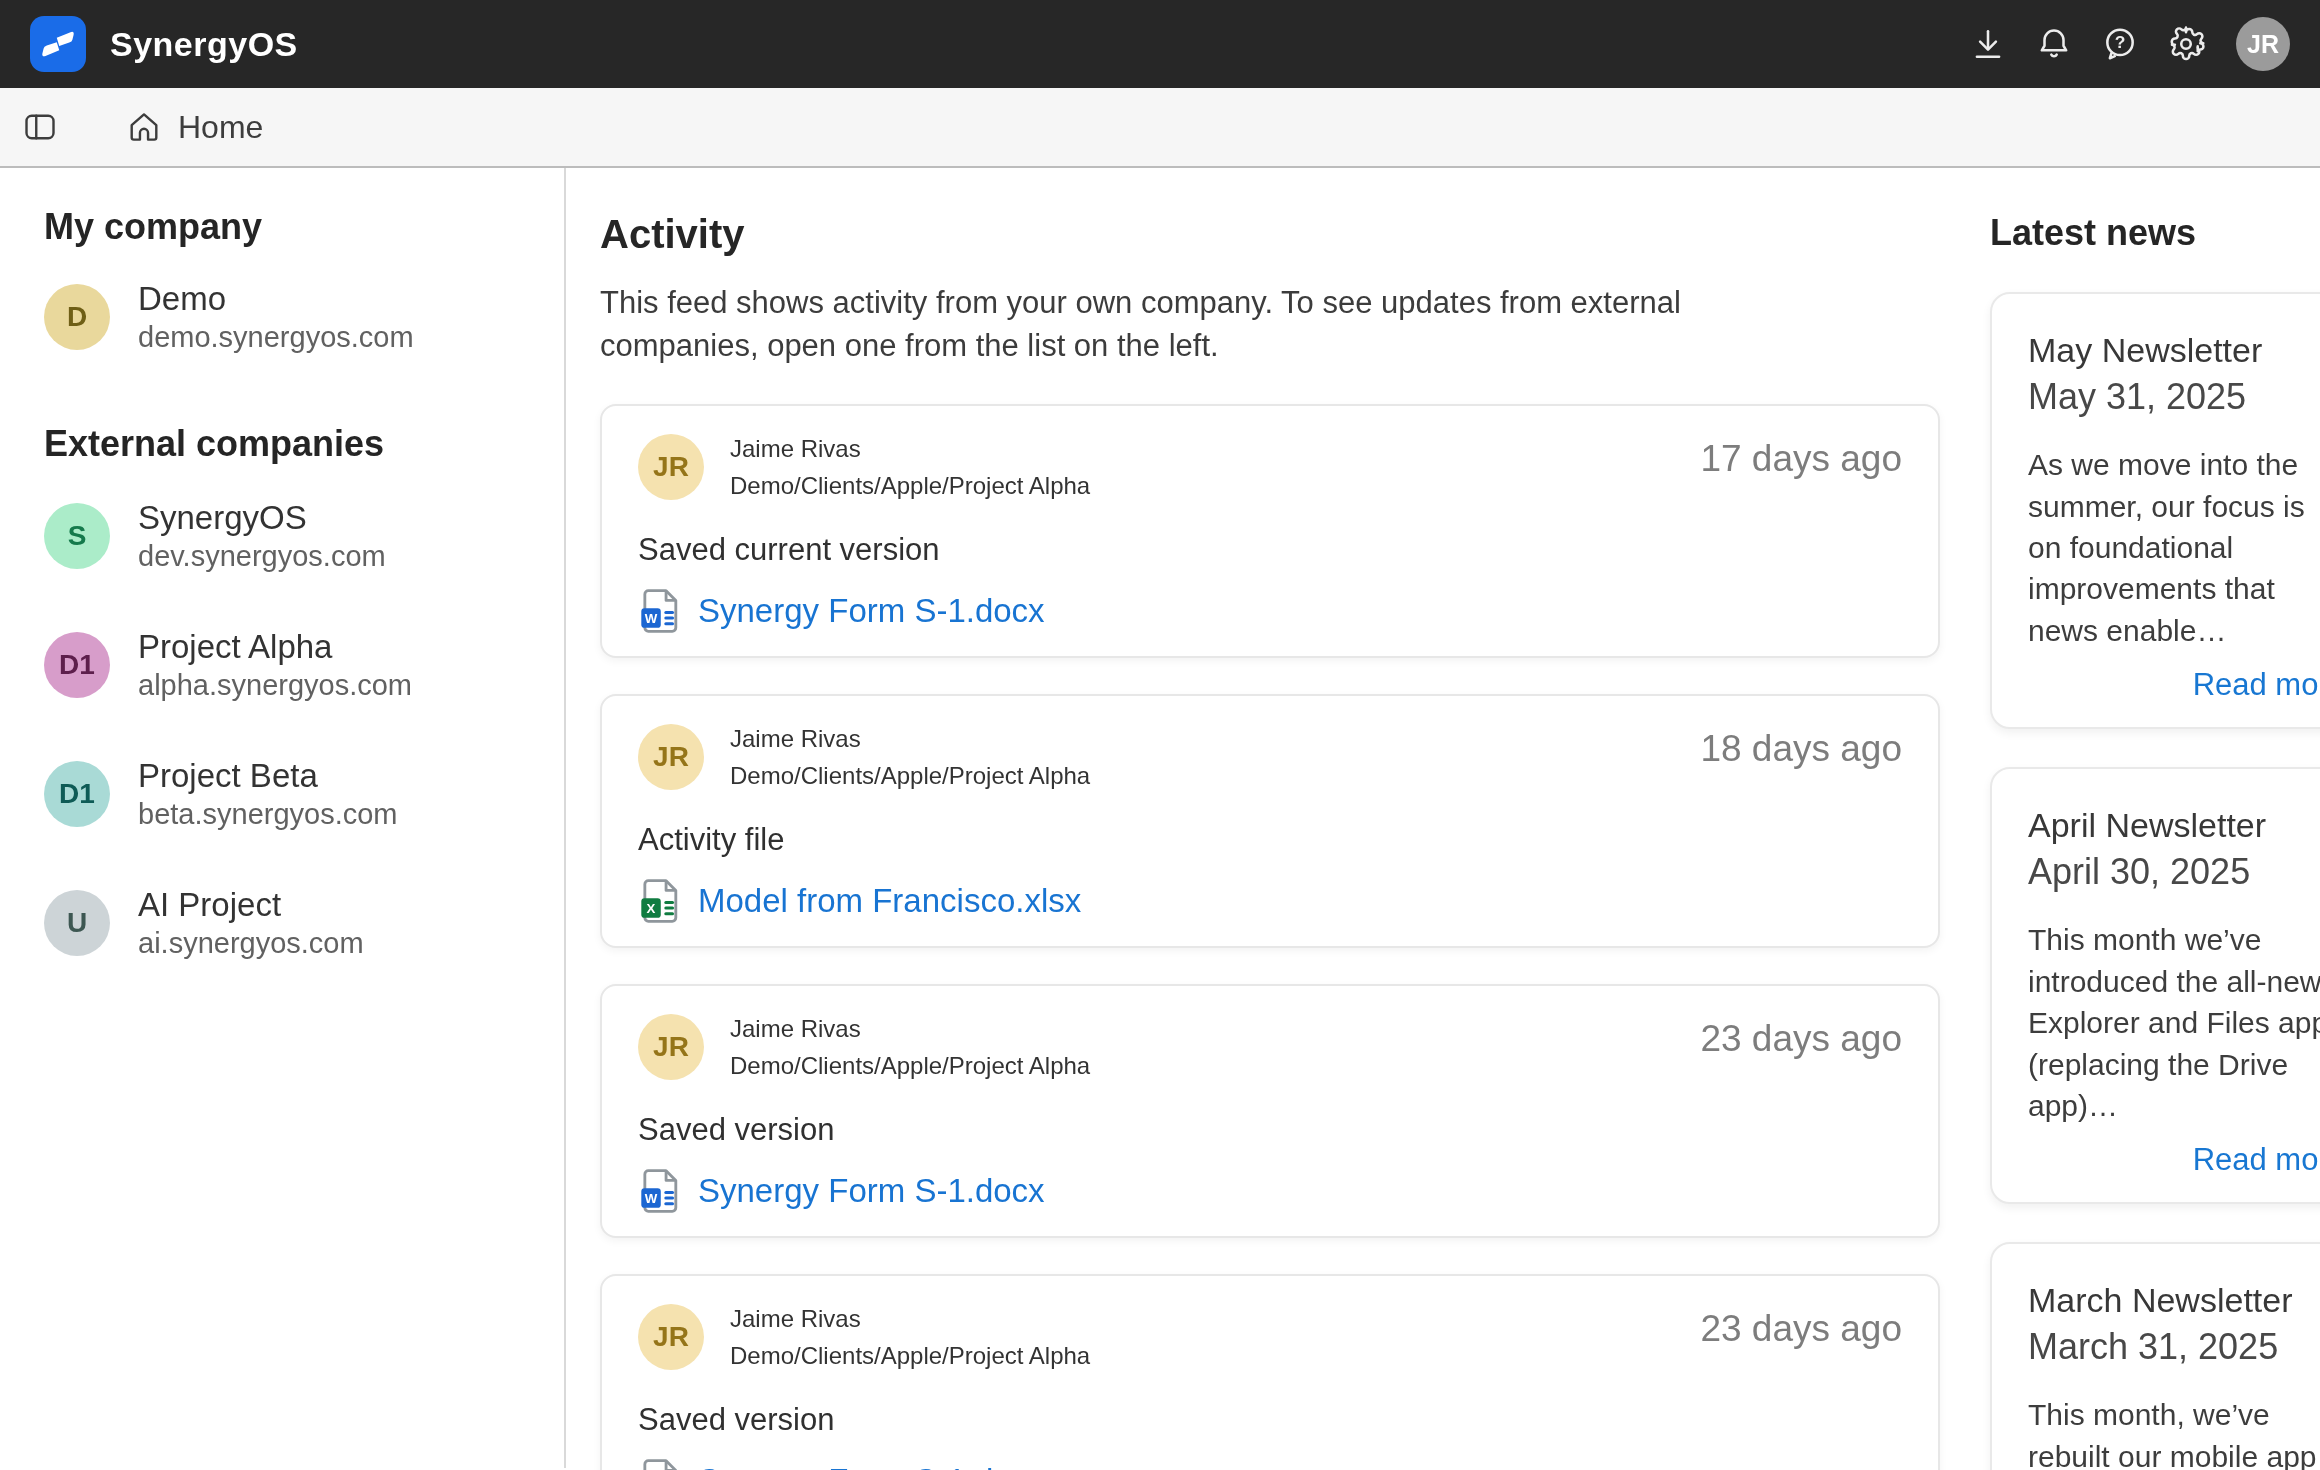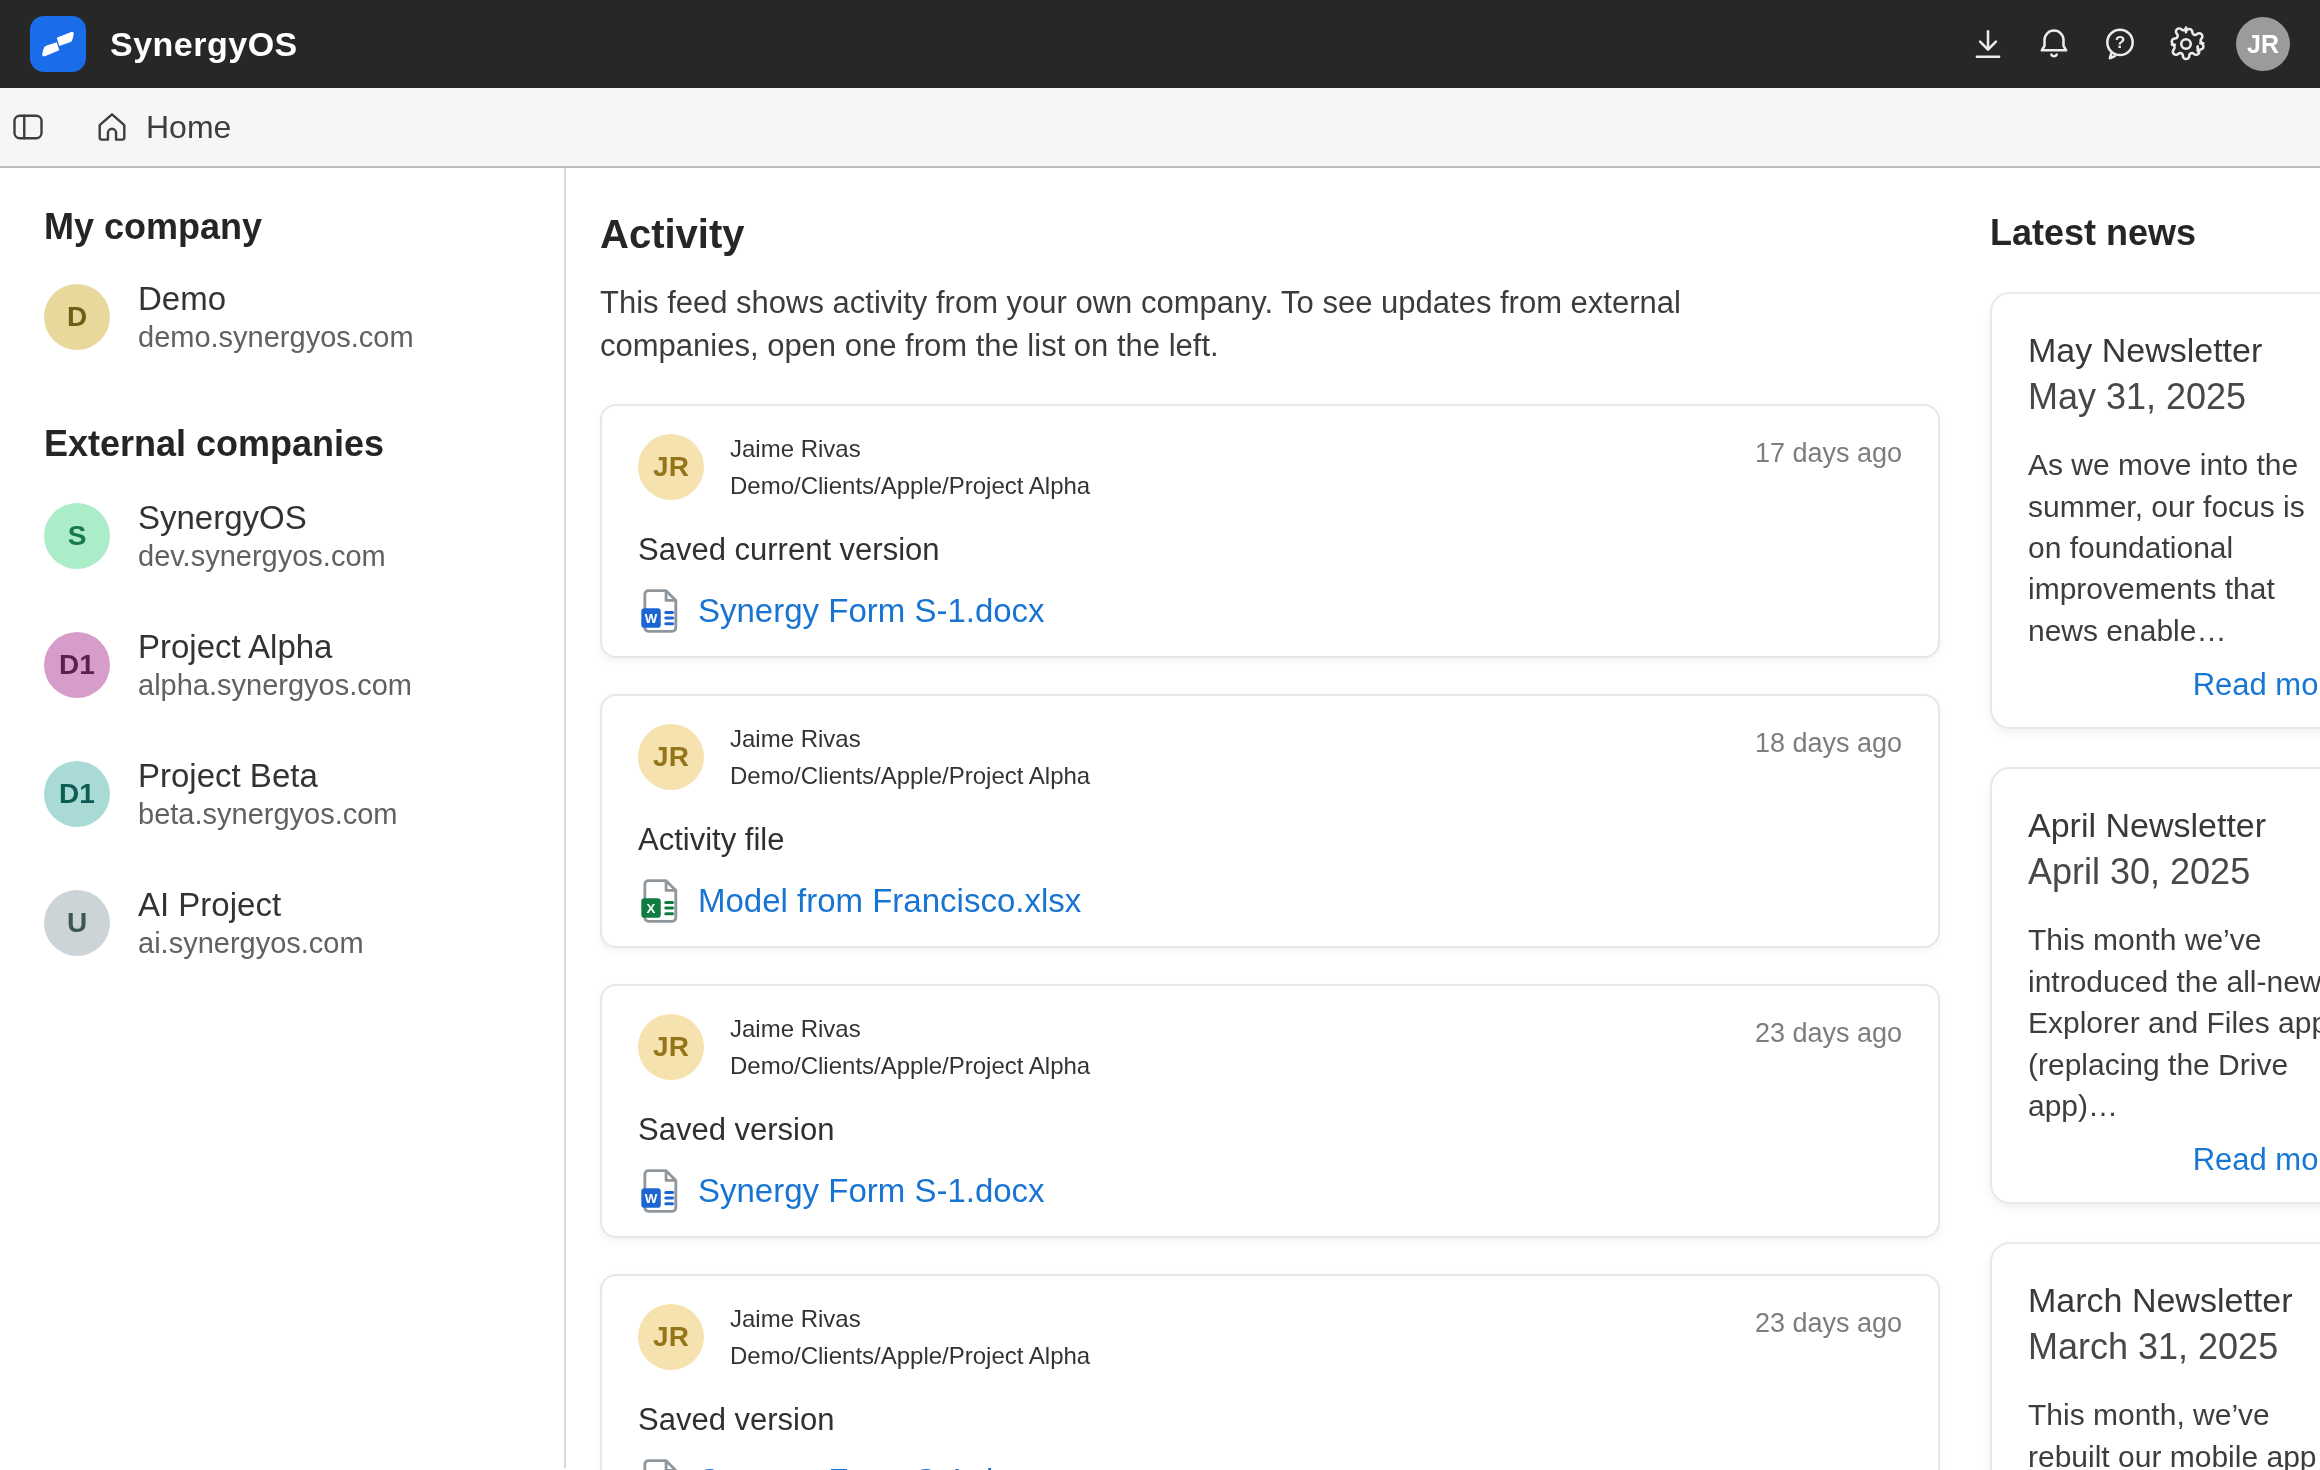--- a/index.html
+++ b/index.html
@@ -26,21 +26,21 @@
   .tb-btn svg { width: 38px; height: 38px; stroke: #ececec; fill: none; stroke-width: 1.6; stroke-linecap: round; stroke-linejoin: round; }
   .tb-avatar {
     width: 54px; height: 54px; border-radius: 50%; background: #9b9b9b; color: #ffffff;
     display: flex; align-items: center; justify-content: center; font-size: 25px; font-weight: 700;
     margin-left: 10px; cursor: pointer; border: none;
   }
 
   
   .subbar {
     height: 80px; background: #f6f6f6; border-bottom: 2px solid #bcbcbc;
-    display: flex; align-items: center; padding: 0 10px; gap: 48px;
+    display: flex; align-items: center; padding: 0 22px; gap: 68px;
   }
   .icon-btn { background: transparent; border: none; cursor: pointer; display: flex; align-items: center; }
   .subbar svg { width: 36px; height: 36px; stroke: #3d3d3d; fill: none; stroke-width: 1.6; stroke-linecap: round; stroke-linejoin: round; }
   .home-crumb { display: flex; align-items: center; gap: 16px; cursor: pointer; }
   .home-crumb span { font-size: 32px; color: #3d3d3d; }
 
   
   .content { display: flex; height: 1300px; }
   .sidebar { width: 566px; border-right: 2px solid #d9d9d9; padding: 38px 30px 0 44px; flex-shrink: 0; }
   .activity { width: 1340px; margin-left: 34px; flex-shrink: 0; }
@@ -62,21 +62,21 @@
   
   .activity h1 { font-size: 40px; font-weight: 700; color: #262626; margin-top: 44px; }
   .activity-desc { font-size: 31px; color: #3c3c3c; line-height: 1.4; margin: 24px 0 14px; max-width: 1160px; }
   .card {
     background: #ffffff; border: 2px solid #e7e7e7; border-radius: 16px;
     box-shadow: 0 3px 8px rgba(0,0,0,0.05); padding: 24px 36px 22px; margin-top: 36px;
   }
   .card-head { display: flex; align-items: center; gap: 26px; }
   .card-who { line-height: 1.2; }
   .card-name, .card-path { font-size: 24px; color: #333333; line-height: 37px; }
-  .card-time { margin-left: auto; align-self: flex-start; font-size: 27px; color: #7d7d7d; padding-top: 8px; }
+  .card-time { margin-left: auto; align-self: flex-start; font-size: 37px; color: #7d7d7d; padding-top: 8px; }
   .card-action { font-size: 31px; color: #303030; margin-top: 28px; }
   .file-row { display: flex; align-items: center; gap: 18px; margin-top: 20px; }
   .file-row svg { width: 42px; height: 46px; flex-shrink: 0; }
   .file-link { font-size: 33px; color: #1874d2; text-decoration: none; cursor: pointer; }
 
   
   .news .side-heading { margin: 44px 0 0; }
   .news-card {
     background: #ffffff; border: 2px solid #e9e9e9; border-radius: 20px;
     box-shadow: 0 4px 10px rgba(0,0,0,0.06); padding: 34px 36px 24px; margin-top: 38px;

